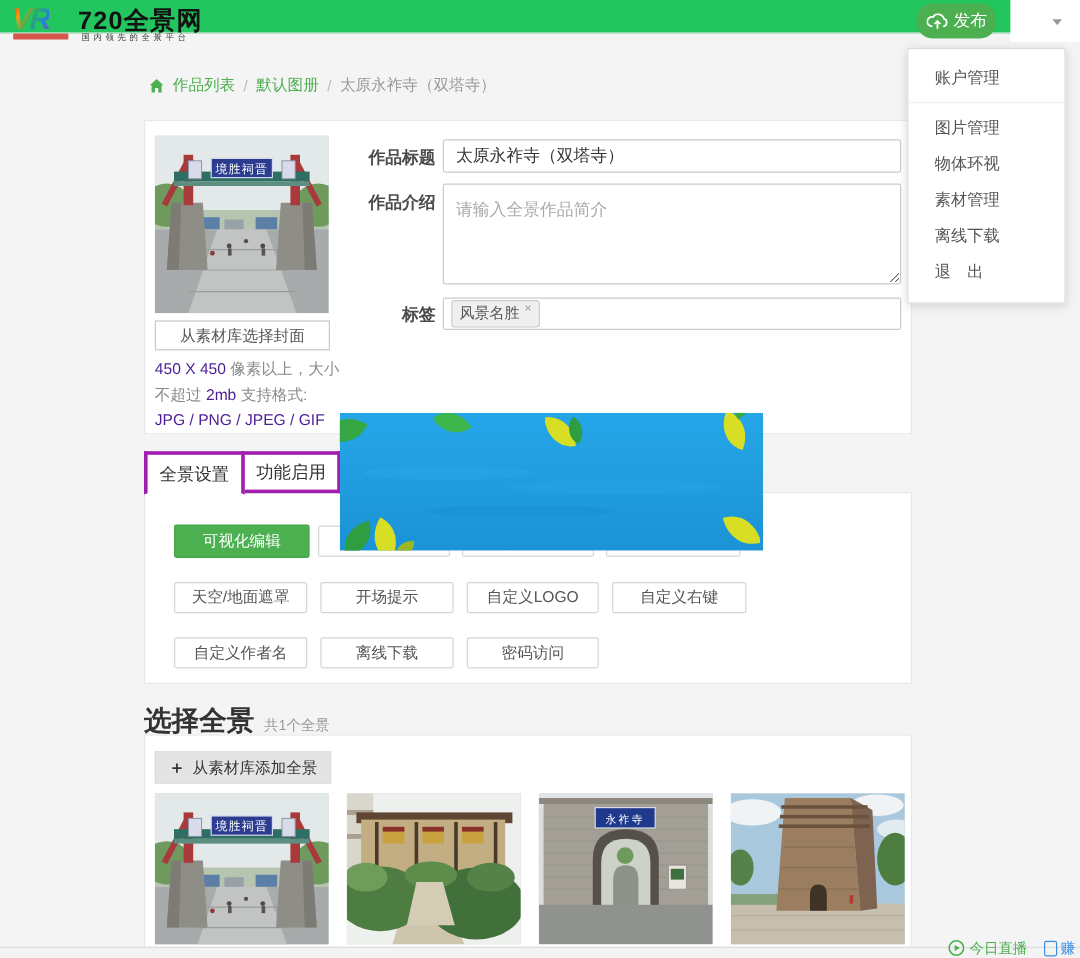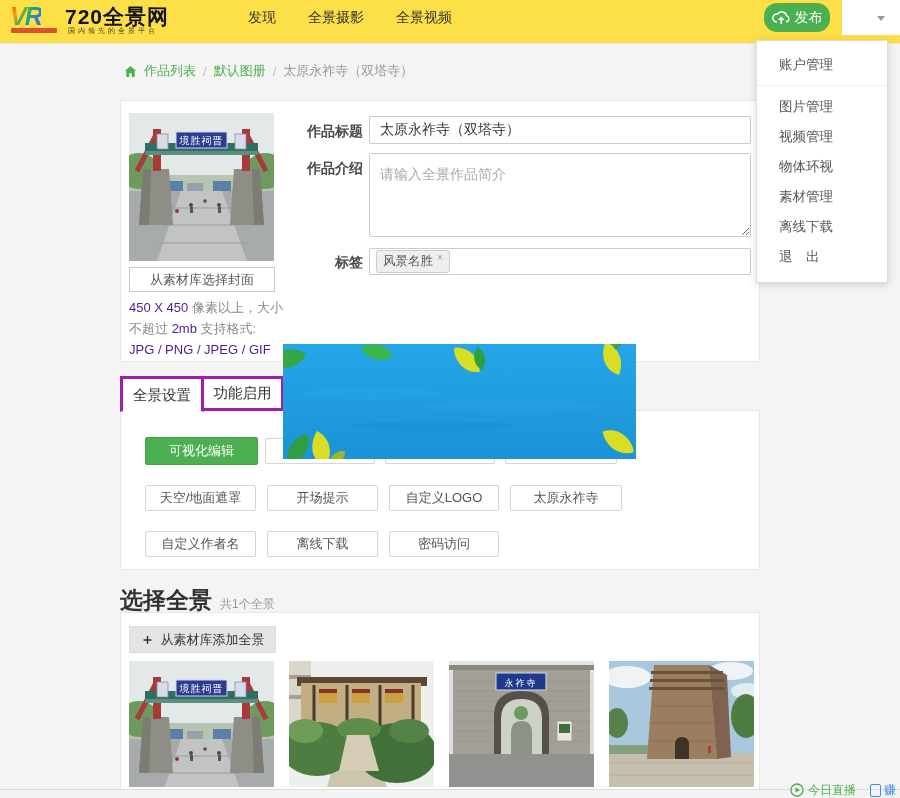--- a/index.html
+++ b/index.html
@@ -1,21 +1,21 @@
 <!DOCTYPE html>
 <html><head>
 <meta charset="utf-8">
 <style>
   * { margin:0; padding:0; box-sizing:border-box; }
   html,body { width:900px; height:798px; overflow:hidden; }
   body { font-family:"Liberation Sans","DejaVu Sans",sans-serif; background:#f4f4f4; position:relative; color:#333; }
   #page { position:absolute; inset:0; width:900px; height:798px; }
 
   
-  .header { position:absolute; left:0; top:0; width:900px; height:44px; background:#fde047; border-bottom:1px solid #e6e6e6; z-index:40; }
+  .header { position:absolute; left:0; top:0; width:900px; height:28px; background:#22c55e; border-bottom:1px solid #e6e6e6; z-index:40; }
   .logo { position:absolute; left:10px; top:2px; height:32px; cursor:pointer; }
   .logo-vr { position:absolute; left:0; top:0; font-size:25px; font-weight:bold; font-style:italic;
              background:linear-gradient(120deg,#e5322d 0%,#f39c12 25%,#27ae60 50%,#2980d9 75%,#8e44ad 100%);
              -webkit-background-clip:text; background-clip:text; color:transparent; letter-spacing:-2px; }
   .logo-redbar { position:absolute; left:1px; top:26px; width:46px; height:5px; background:#d23a2e; opacity:.85; border-radius:1px; }
   .logo-brand { position:absolute; left:55px; top:1px; font-size:21px; font-weight:900; color:#121212; letter-spacing:1px; white-space:nowrap; }
   .logo-tagline { position:absolute; left:58px; top:24px; font-size:7px; color:#3a3a3a; letter-spacing:3px; white-space:nowrap; }
   .nav { position:absolute; left:248px; top:0; height:36px; display:flex; align-items:center; gap:32px; }
   .nav-item { font-size:14px; color:#333; cursor:pointer; white-space:nowrap; }
   .publish-btn { position:absolute; left:764px; top:3px; width:66px; height:29px; background:#4cb050; border-radius:13px;
@@ -209,41 +209,35 @@
     </defs>
   </svg>
 
   <div class="header">
     <div class="logo">
       <span class="logo-vr">VR</span>
       <span class="logo-redbar"></span>
       <span class="logo-brand">720全景网</span>
       <span class="logo-tagline">国内领先的全景平台</span>
     </div>
-    <div class="nav">
-      <span class="nav-item">发现</span>
-      <span class="nav-item">全景摄影</span>
-      <span class="nav-item">全景视频</span>
-    </div>
     <div class="publish-btn">
       <svg width="18" height="14" viewBox="0 0 18 14">
         <path d="M5,11 a4,4 0 1 1 .6,-7.9 A5,5 0 0 1 14.6,4.6 A3.3,3.3 0 0 1 14,11" fill="none" stroke="#fff" stroke-width="1.5"></path>
         <path d="M9.2,13 L9.2,6.8 M6.8,9 L9.2,6.5 L11.6,9" fill="none" stroke="#fff" stroke-width="1.5"></path>
       </svg>
       <span>发布</span>
     </div>
     <div class="avatar-box"></div>
     <div class="caret"></div>
   </div>
 
   <div class="user-menu">
     <div class="mi mi-account">账户管理</div>
     <div class="divider"></div>
     <div class="mi">图片管理</div>
-    <div class="mi">视频管理</div>
     <div class="mi">物体环视</div>
     <div class="mi">素材管理</div>
     <div class="mi">离线下载</div>
     <div class="mi">退　出</div>
   </div>
 
   <div class="breadcrumb">
     <svg width="13" height="13" viewBox="0 0 14 14">
       <path d="M7,1 L13,6.5 L11.5,6.5 L11.5,13 L8.5,13 L8.5,9 L5.5,9 L5.5,13 L2.5,13 L2.5,6.5 L1,6.5 Z" fill="#4caf50"></path>
     </svg>
@@ -281,21 +275,21 @@
   <div class="card card2"></div>
 
   <div class="sbtn sbtn-green" style="left:145px; top:437px; width:113px;">可视化编辑</div>
   <div class="sbtn" style="left:265px; top:438px; width:110px;"></div>
   <div class="sbtn" style="left:385px; top:438px; width:110px;"></div>
   <div class="sbtn" style="left:505px; top:438px; width:112px;"></div>
 
   <div class="sbtn" style="left:145px; top:485px; width:111px;">天空/地面遮罩</div>
   <div class="sbtn" style="left:267px; top:485px; width:111px;">开场提示</div>
   <div class="sbtn" style="left:389px; top:485px; width:110px;">自定义LOGO</div>
-  <div class="sbtn" style="left:510px; top:485px; width:112px;">太原永祚寺</div>
+  <div class="sbtn" style="left:510px; top:485px; width:112px;">自定义右键</div>
 
   <div class="sbtn" style="left:145px; top:531px; width:111px;">自定义作者名</div>
   <div class="sbtn" style="left:267px; top:531px; width:111px;">离线下载</div>
   <div class="sbtn" style="left:389px; top:531px; width:110px;">密码访问</div>
 
   <div class="banner">
     <svg width="353" height="115" viewBox="0 0 353 115">
       <defs>
         <linearGradient id="bgrad" x1="0" y1="0" x2="0" y2="1">
           <stop offset="0" stop-color="#25a6e8"></stop>

